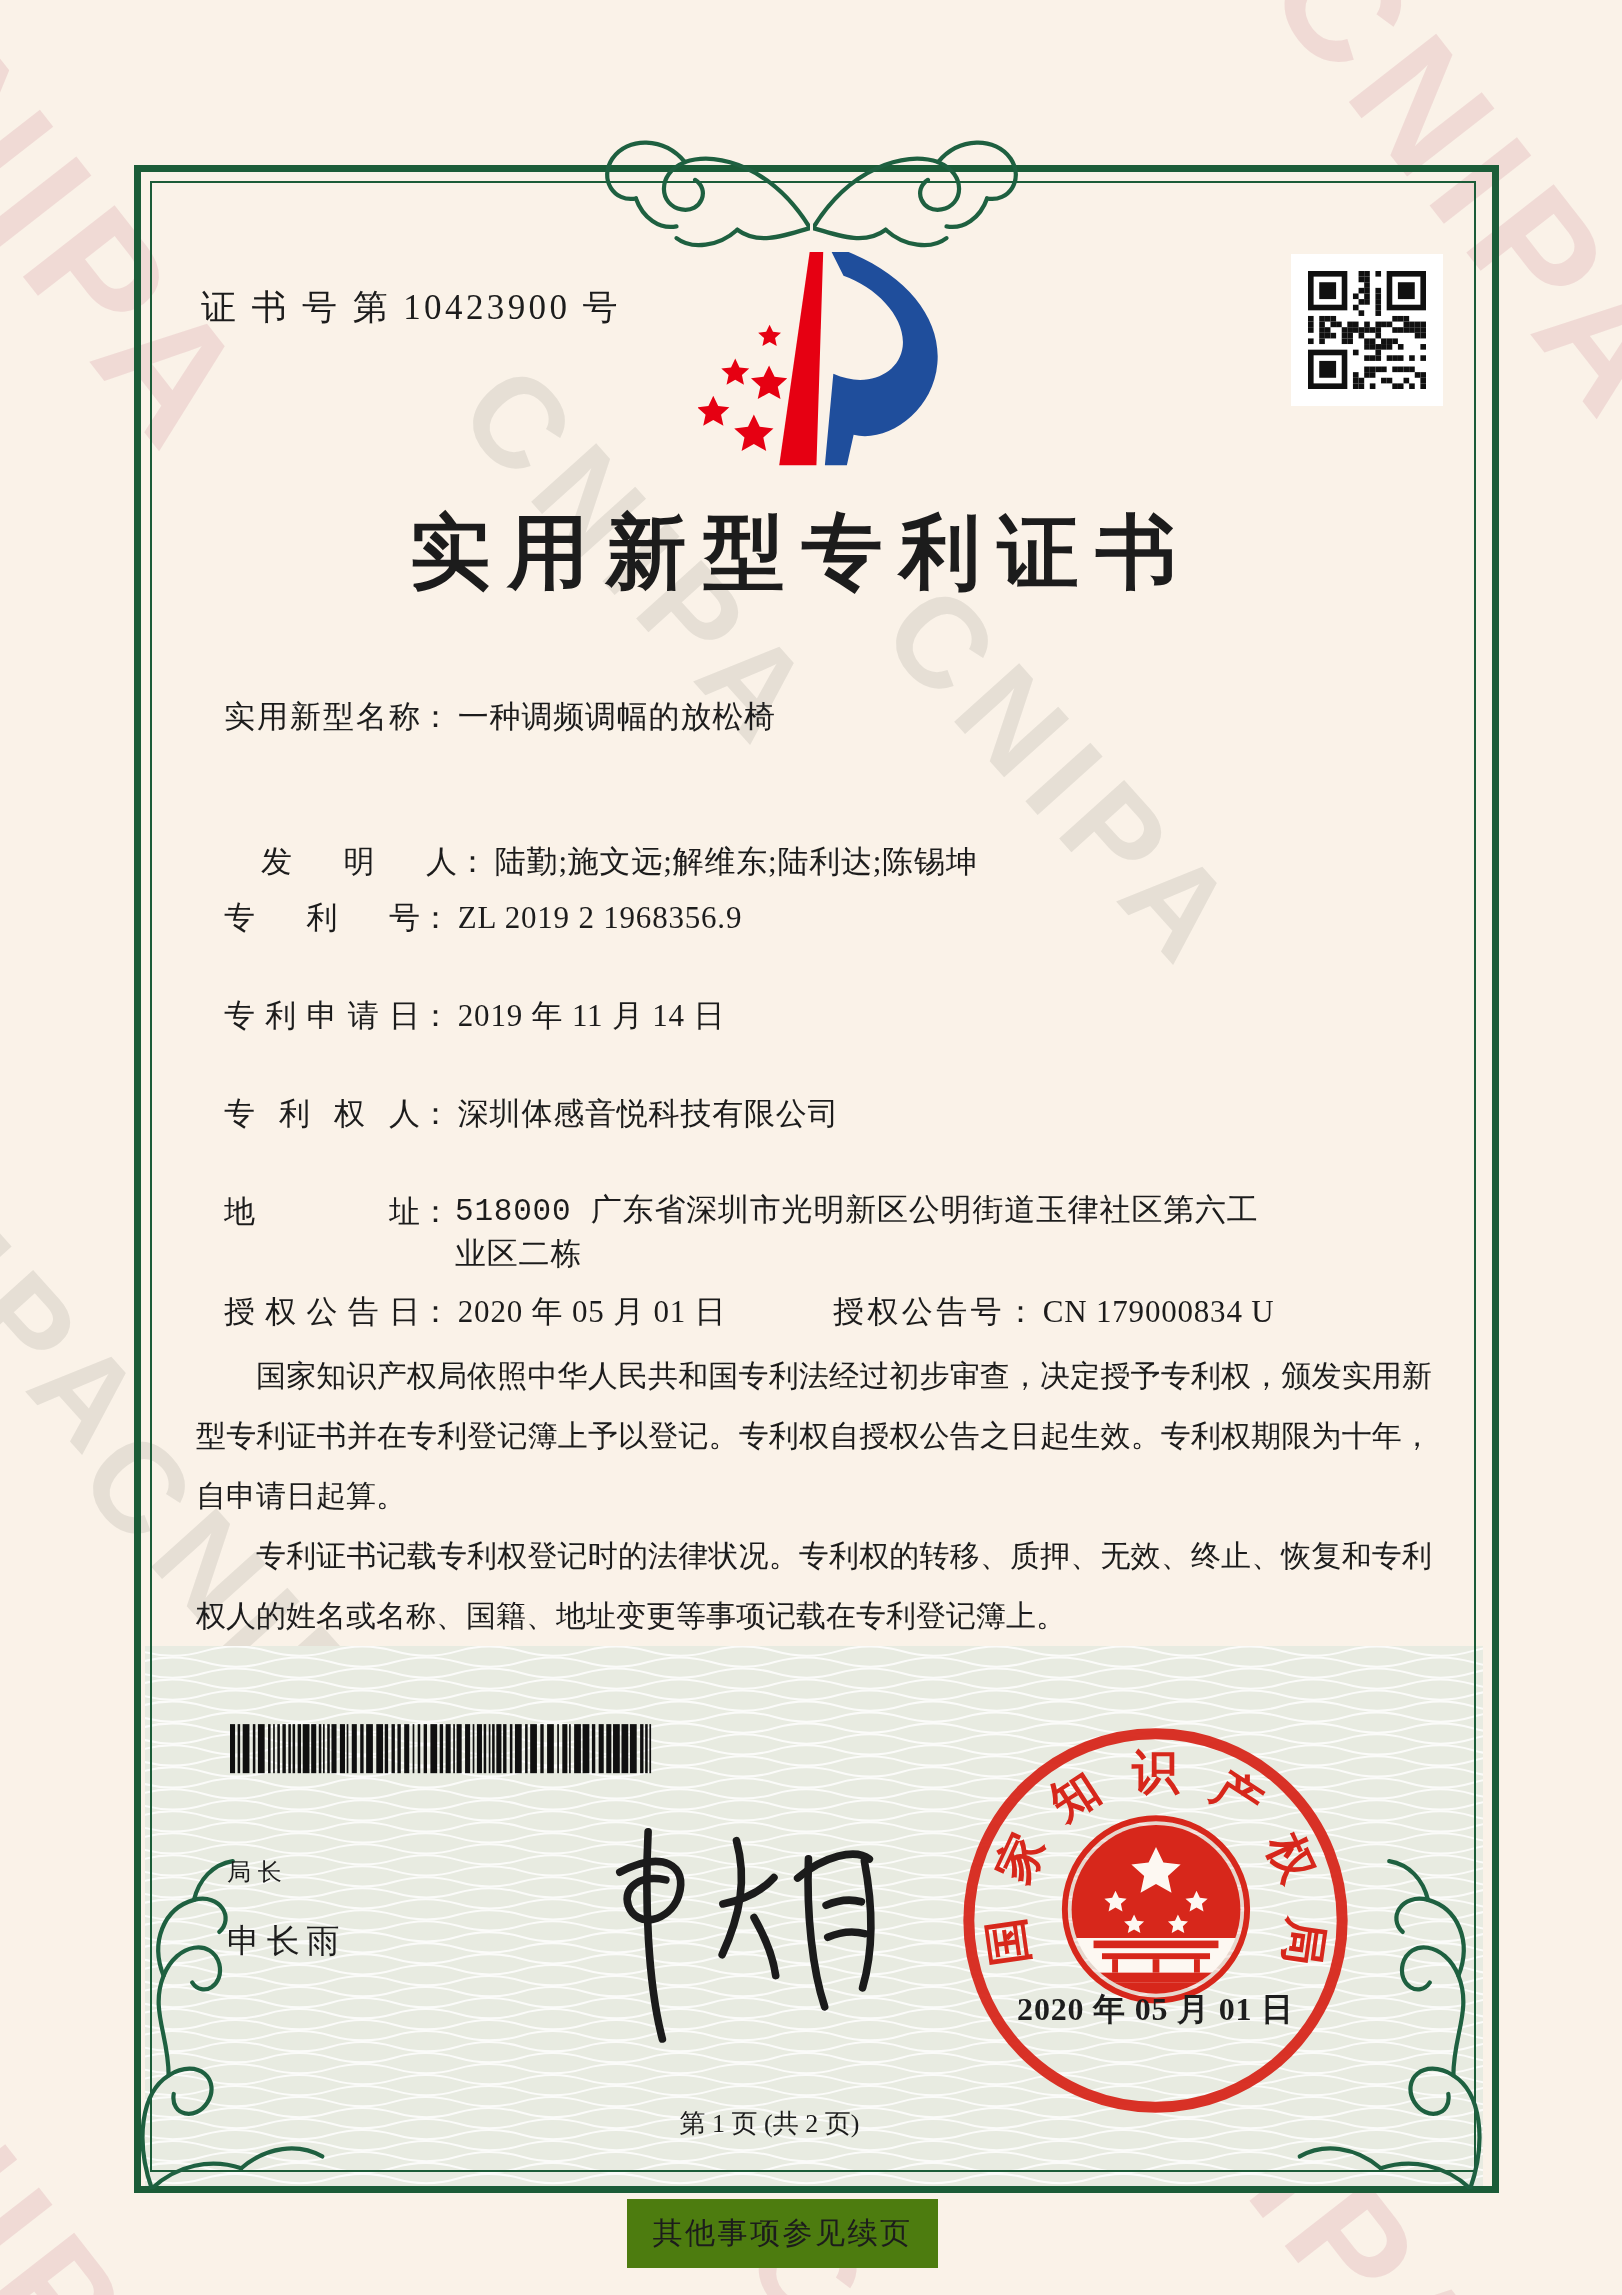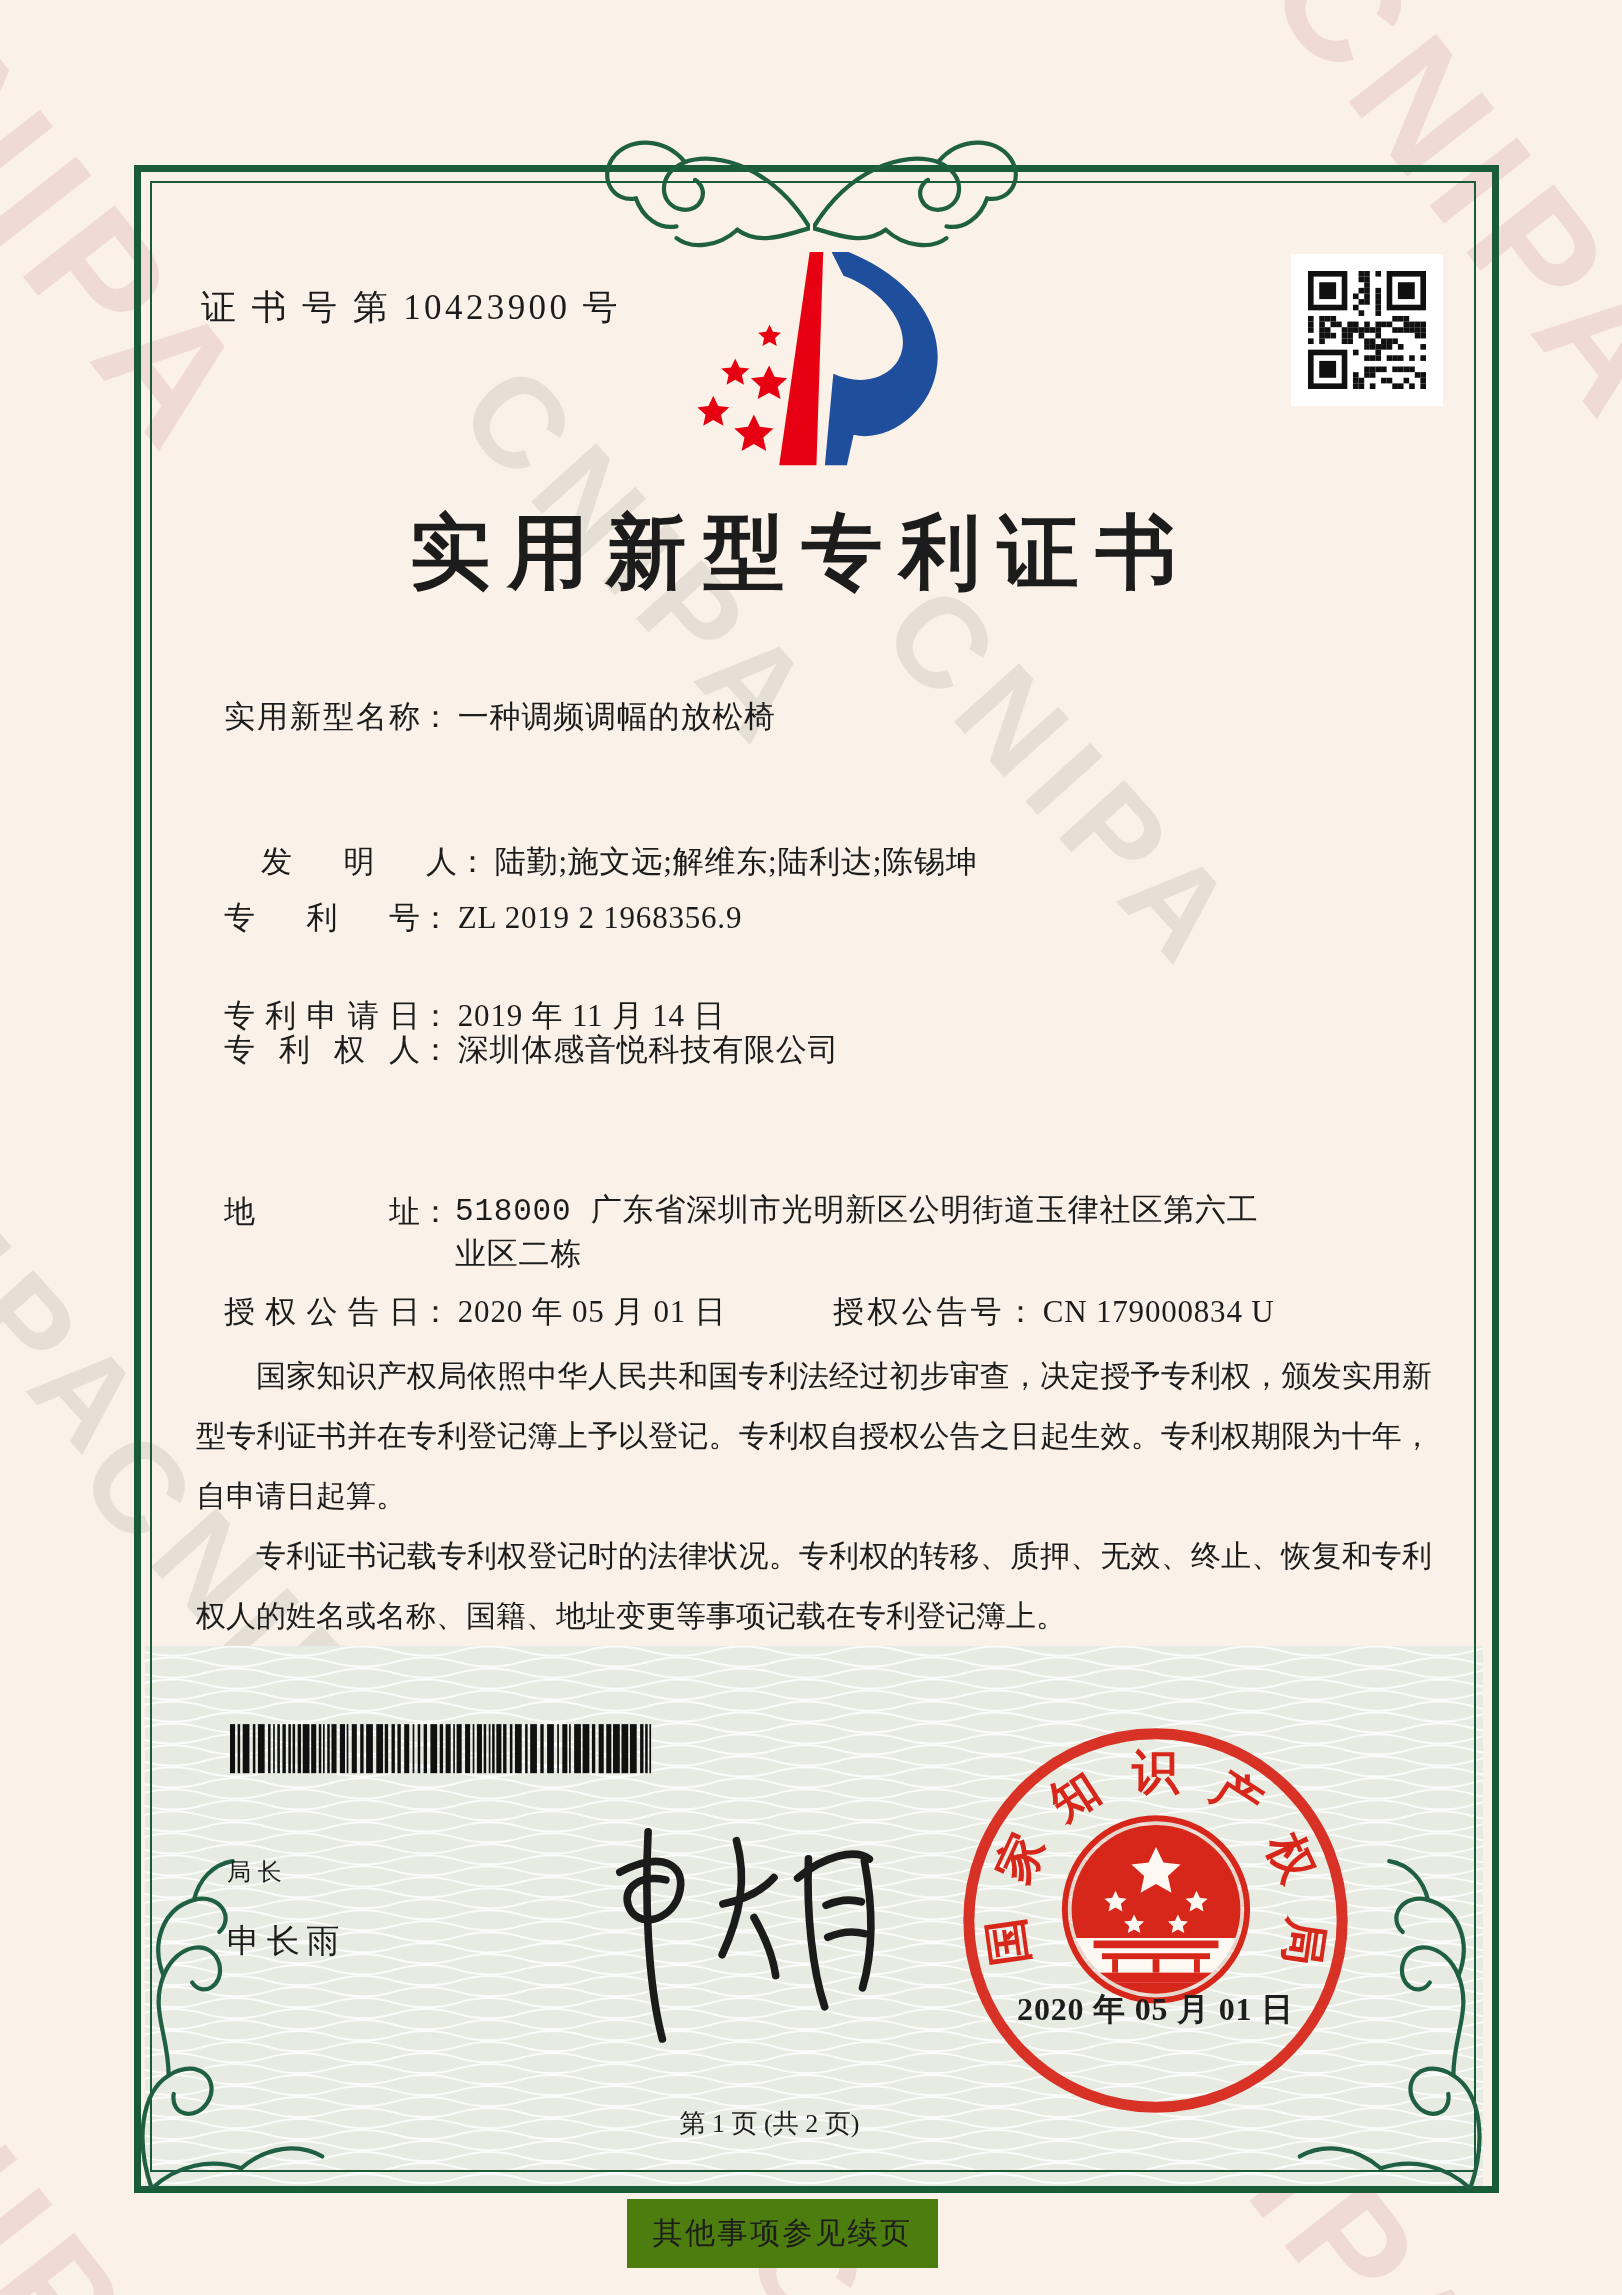--- a/index.html
+++ b/index.html
@@ -343,21 +343,21 @@
   </div>
 
   <div class="frow" style="top:896px;">
     <span class="flabel">专利号</span><span class="fcolon">：</span><span class="fvalue">ZL 2019 2 1968356.9</span>
   </div>
 
   <div class="frow" style="top:994px;">
     <span class="flabel">专利申请日</span><span class="fcolon">：</span><span class="fvalue">2019 年 11 月 14 日</span>
   </div>
 
-  <div class="frow" style="top:1028px;">
+  <div class="frow" style="top:1092px;">
     <span class="flabel">专利权人</span><span class="fcolon">：</span><span class="fvalue">深圳体感音悦科技有限公司</span>
   </div>
 
   <div class="frow" style="top:1190px;">
     <span class="flabel">地址</span><span class="fcolon">：</span><span class="addr-lines"><span>518000 广东省深圳市光明新区公明街道玉律社区第六工</span><br><span>业区二栋</span></span>
   </div>
 
   <div class="frow" style="top:1290px;">
     <span class="flabel">授权公告日</span><span class="fcolon">：</span><span class="fvalue">2020 年 05 月 01 日</span>
     <span class="grant-right">

